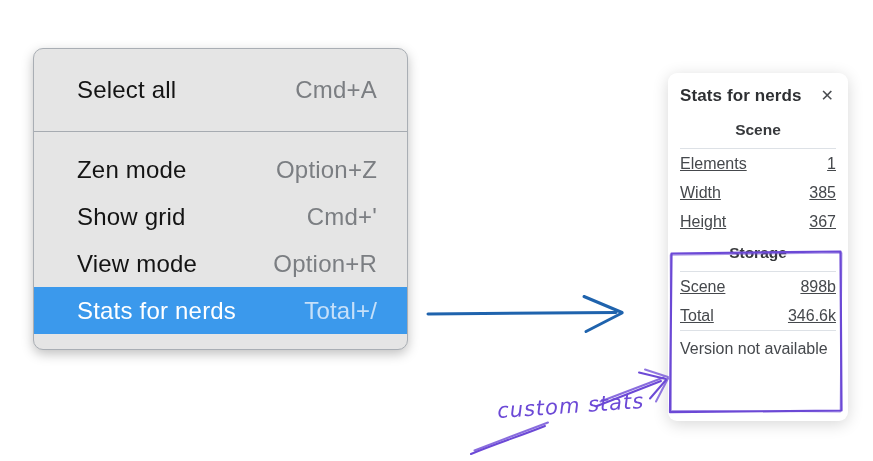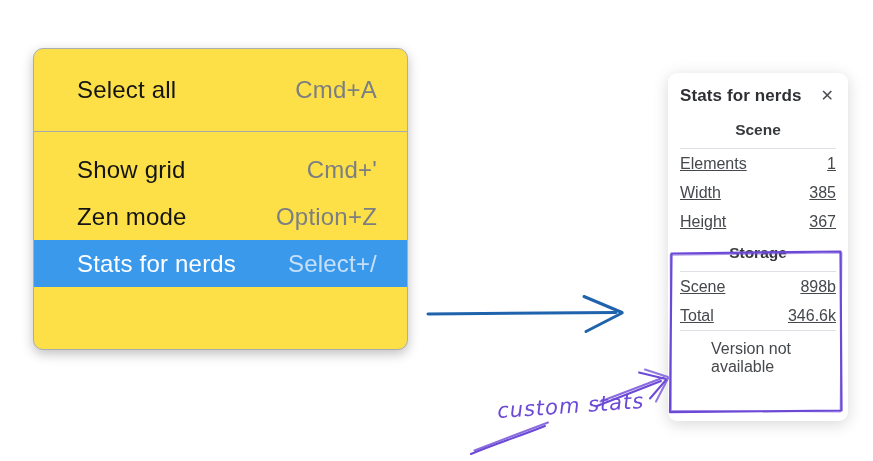--- a/index.html
+++ b/index.html
@@ -2,21 +2,21 @@
 <html><head>
 <meta charset="utf-8">
 <style>
   * { margin: 0; padding: 0; box-sizing: border-box; }
   html, body { width: 873px; height: 461px; background: #ffffff; overflow: hidden; }
   body { position: relative; font-family: "Liberation Sans", sans-serif; }
 
   
   .menu {
     position: absolute; left: 33px; top: 48px; width: 375px; height: 302px;
-    background: #fde047;
+    background: #e5e5e5;
     border: 1px solid #a9aeb4;
     border-radius: 10px;
     box-shadow: 0 4px 12px rgba(0,0,0,0.25);
   }
   .menu-item {
     display: flex; justify-content: space-between; align-items: center;
     height: 47px; padding: 0 30px 0 43px;
     font-size: 24px; letter-spacing: 0.2px; color: #141414;
     cursor: default; white-space: nowrap;
   }
@@ -48,21 +48,21 @@
   .section-header {
     font-weight: bold; text-align: center; font-size: 15.5px; color: #37393c;
     padding: 8px 0 9px;
   }
   .panel-divider { height: 1px; background: #dde1e6; }
   .stat-row {
     display: flex; justify-content: space-between; align-items: center;
     height: 29px;
     text-decoration: underline;
   }
-  .version-note { padding-top: 9px; font-size: 16px; color: #45484c; margin-left: 31px; }
+  .version-note { padding-top: 9px; font-size: 16px; color: #45484c; }
 
   
   .annotation-svg {
     position: absolute; left: 0; top: 0; width: 873px; height: 461px;
     pointer-events: none; z-index: 5;
   }
   .custom-stats-label {
     position: absolute; left: 497px; top: 394px; z-index: 6;
     font-family: "DejaVu Sans", sans-serif; font-style: italic;
     font-size: 21px; letter-spacing: 1px; color: #6c49d6;
@@ -73,30 +73,34 @@
 <body>
 
 <div class="menu">
   <div class="menu-item first">
     <span>Select all</span>
     <span class="shortcut">Cmd+A</span>
   </div>
   <div class="menu-divider"></div>
   <div class="menu-group2">
     <div class="menu-item">
+      <span>Zen mode</span>
+      <span class="shortcut">Option+Z</span>
+    </div>
+    <div class="menu-item">
       <span>Show grid</span>
       <span class="shortcut">Cmd+'</span>
     </div>
     <div class="menu-item">
-      <span>Zen mode</span>
-      <span class="shortcut">Option+Z</span>
+      <span>View mode</span>
+      <span class="shortcut">Option+R</span>
     </div>
     <div class="menu-item selected">
       <span>Stats for nerds</span>
-      <span class="shortcut">Select+/</span>
+      <span class="shortcut">Total+/</span>
     </div>
   </div>
 </div>
 
 <div class="stats-panel">
   <div class="panel-title-row">
     <span class="panel-title">Stats for nerds</span>
     <span class="panel-close">✕</span>
   </div>
 

